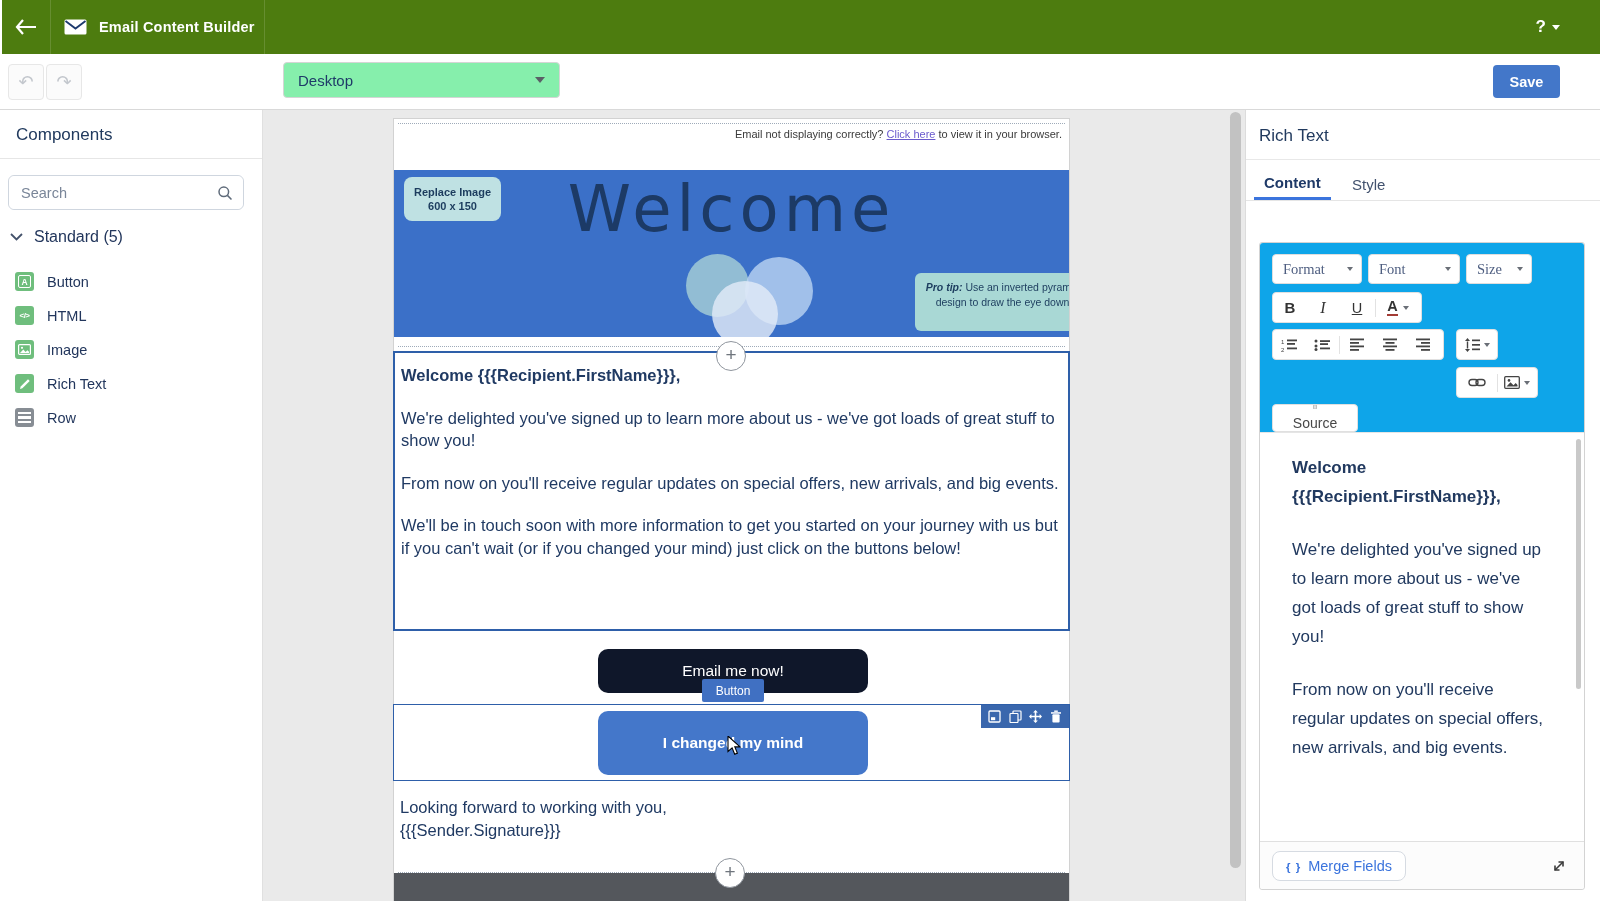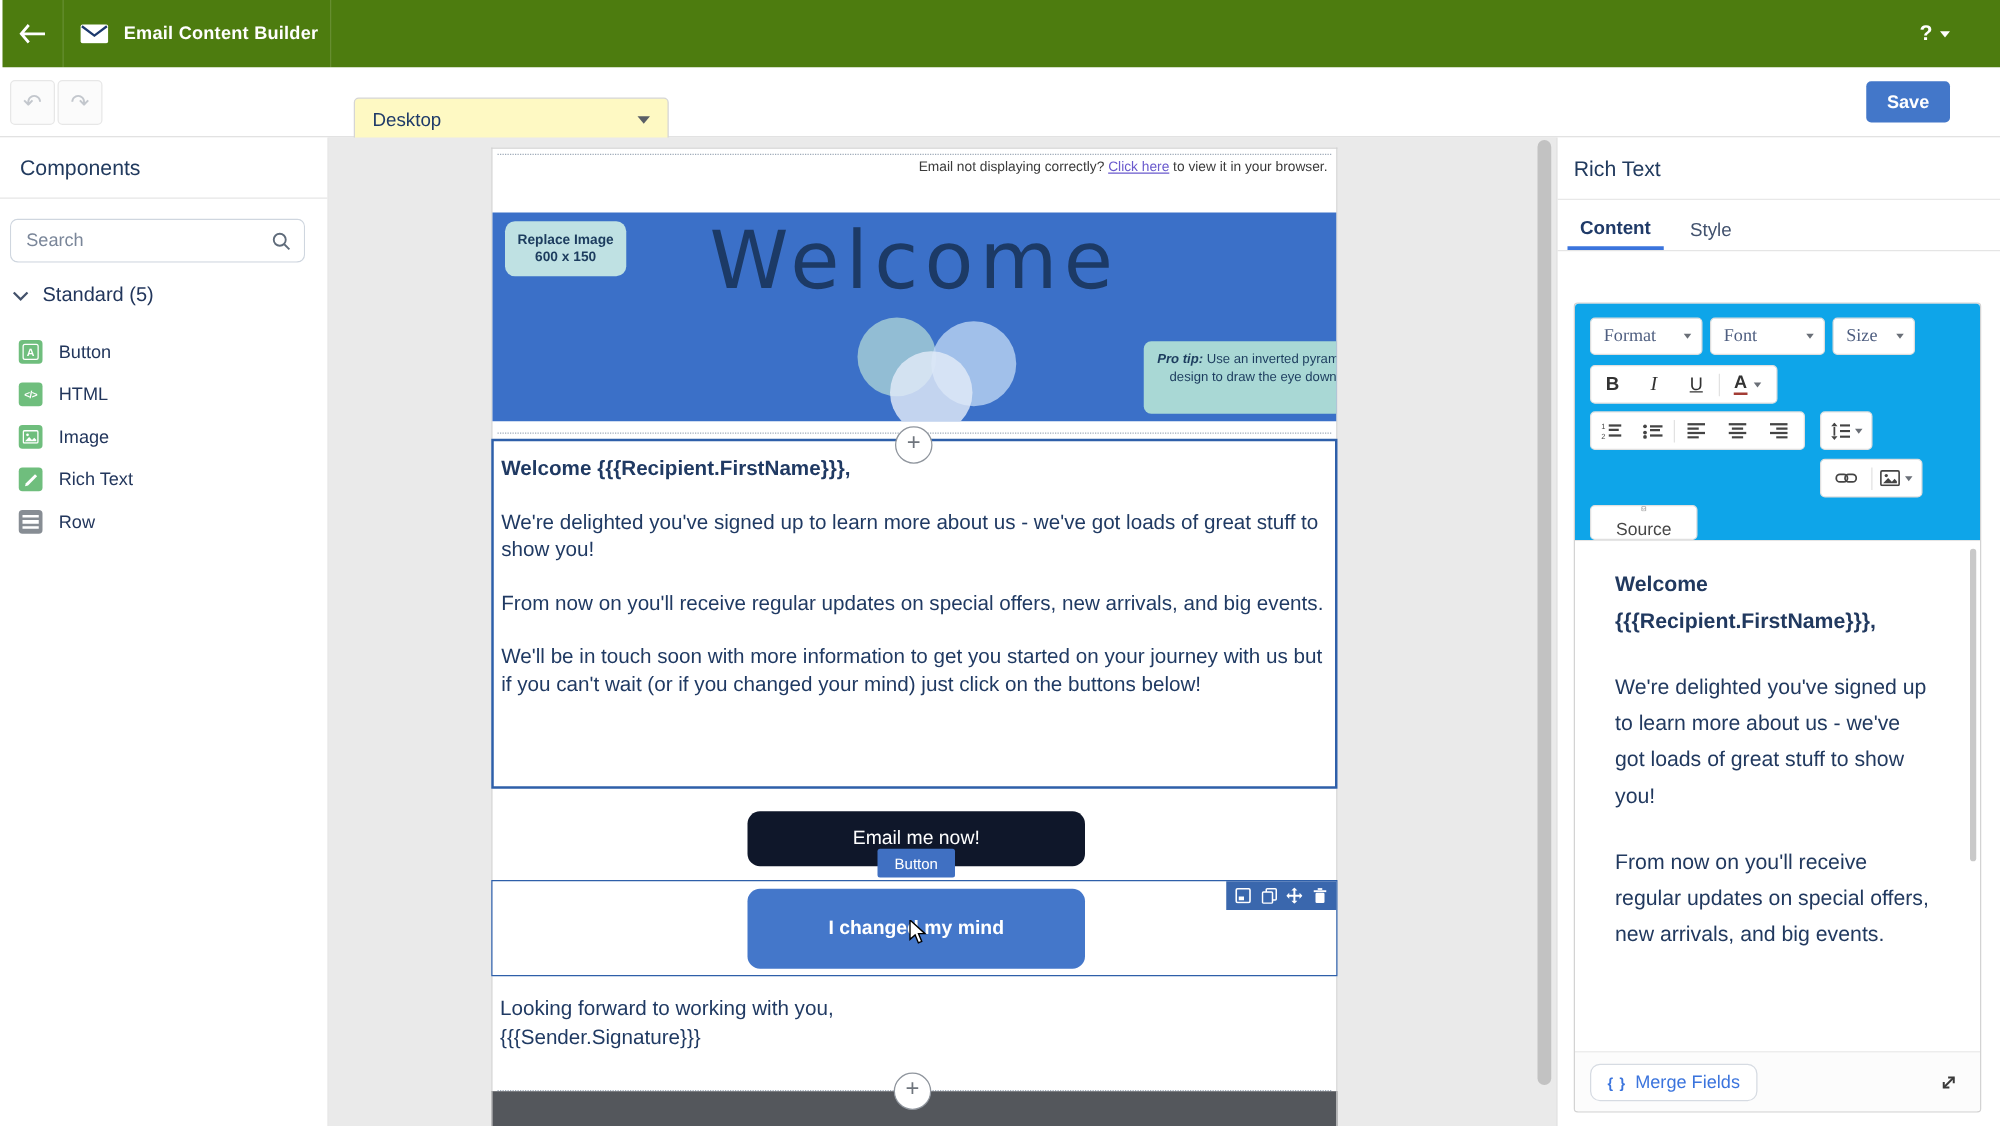--- a/index.html
+++ b/index.html
@@ -15,21 +15,21 @@
   .nav-title { color:#fff; font-size:14.5px; font-weight:700; letter-spacing:.2px; }
   .nav-help { position:absolute; right:42px; top:0; height:54px; display:flex; align-items:center; gap:6px; color:#fff; cursor:pointer; }
   .nav-help .q { font-size:17px; font-weight:700; }
   .caret-w { width:0; height:0; border-left:4px solid transparent; border-right:4px solid transparent; border-top:5px solid #fff; }
 
   
   .toolbar { position:absolute; left:0; top:54px; width:1600px; height:56px; background:#fff; border-bottom:1px solid #d9d9d9; }
   .icon-btn { position:absolute; top:10px; width:36px; height:36px; background:#fbfbfb; border:1px solid #e7e7e7; border-radius:4px; display:flex; align-items:center; justify-content:center; color:#c3c7cd; font-size:18px; cursor:pointer; }
   .icon-btn.undo { left:8px; } .icon-btn.redo { left:46px; }
   .icon-btn.undo::before { content:"\21B6"; } .icon-btn.redo::before { content:"\21B7"; }
-  .view-select { position:absolute; left:283px; top:24px; width:252px; height:36px; background:#fef9c3; border:1px solid #d5d5d5; border-radius:4px; display:flex; align-items:center; padding:0 14px; cursor:pointer; }
+  .view-select { position:absolute; left:283px; top:8px; width:277px; height:36px; background:#86efac; border:1px solid #d5d5d5; border-radius:4px; display:flex; align-items:center; padding:0 14px; cursor:pointer; }
   .view-select .lbl { color:#1f3a68; font-size:15px; flex:1; }
   .caret-g { width:0; height:0; border-left:5px solid transparent; border-right:5px solid transparent; border-top:6px solid #5a5f66; }
   .save-btn { position:absolute; right:40px; top:11px; width:67px; height:33px; background:#4377c9; border:none; border-radius:4px; color:#fff; font-size:14.5px; font-weight:600; font-family:inherit; cursor:pointer; }
 
   
   .sidebar { position:absolute; left:0; top:110px; width:263px; height:791px; background:#fff; border-right:1px solid #e0e0e0; }
   .sb-title { position:absolute; left:16px; top:15px; font-size:17px; font-weight:500; color:#213a5e; }
   .sb-div { position:absolute; left:0; top:48px; width:100%; height:1px; background:#e6e6e6; }
   .sb-search { position:absolute; left:8px; top:65px; width:236px; height:35px; border:1px solid #cfd6df; border-radius:6px; background:#fff; }
   .sb-search input { position:absolute; left:0; top:0; width:100%; height:100%; border:none; outline:none; border-radius:6px; padding:0 34px 0 12px; font-size:14.5px; color:#33405a; font-family:inherit; }

